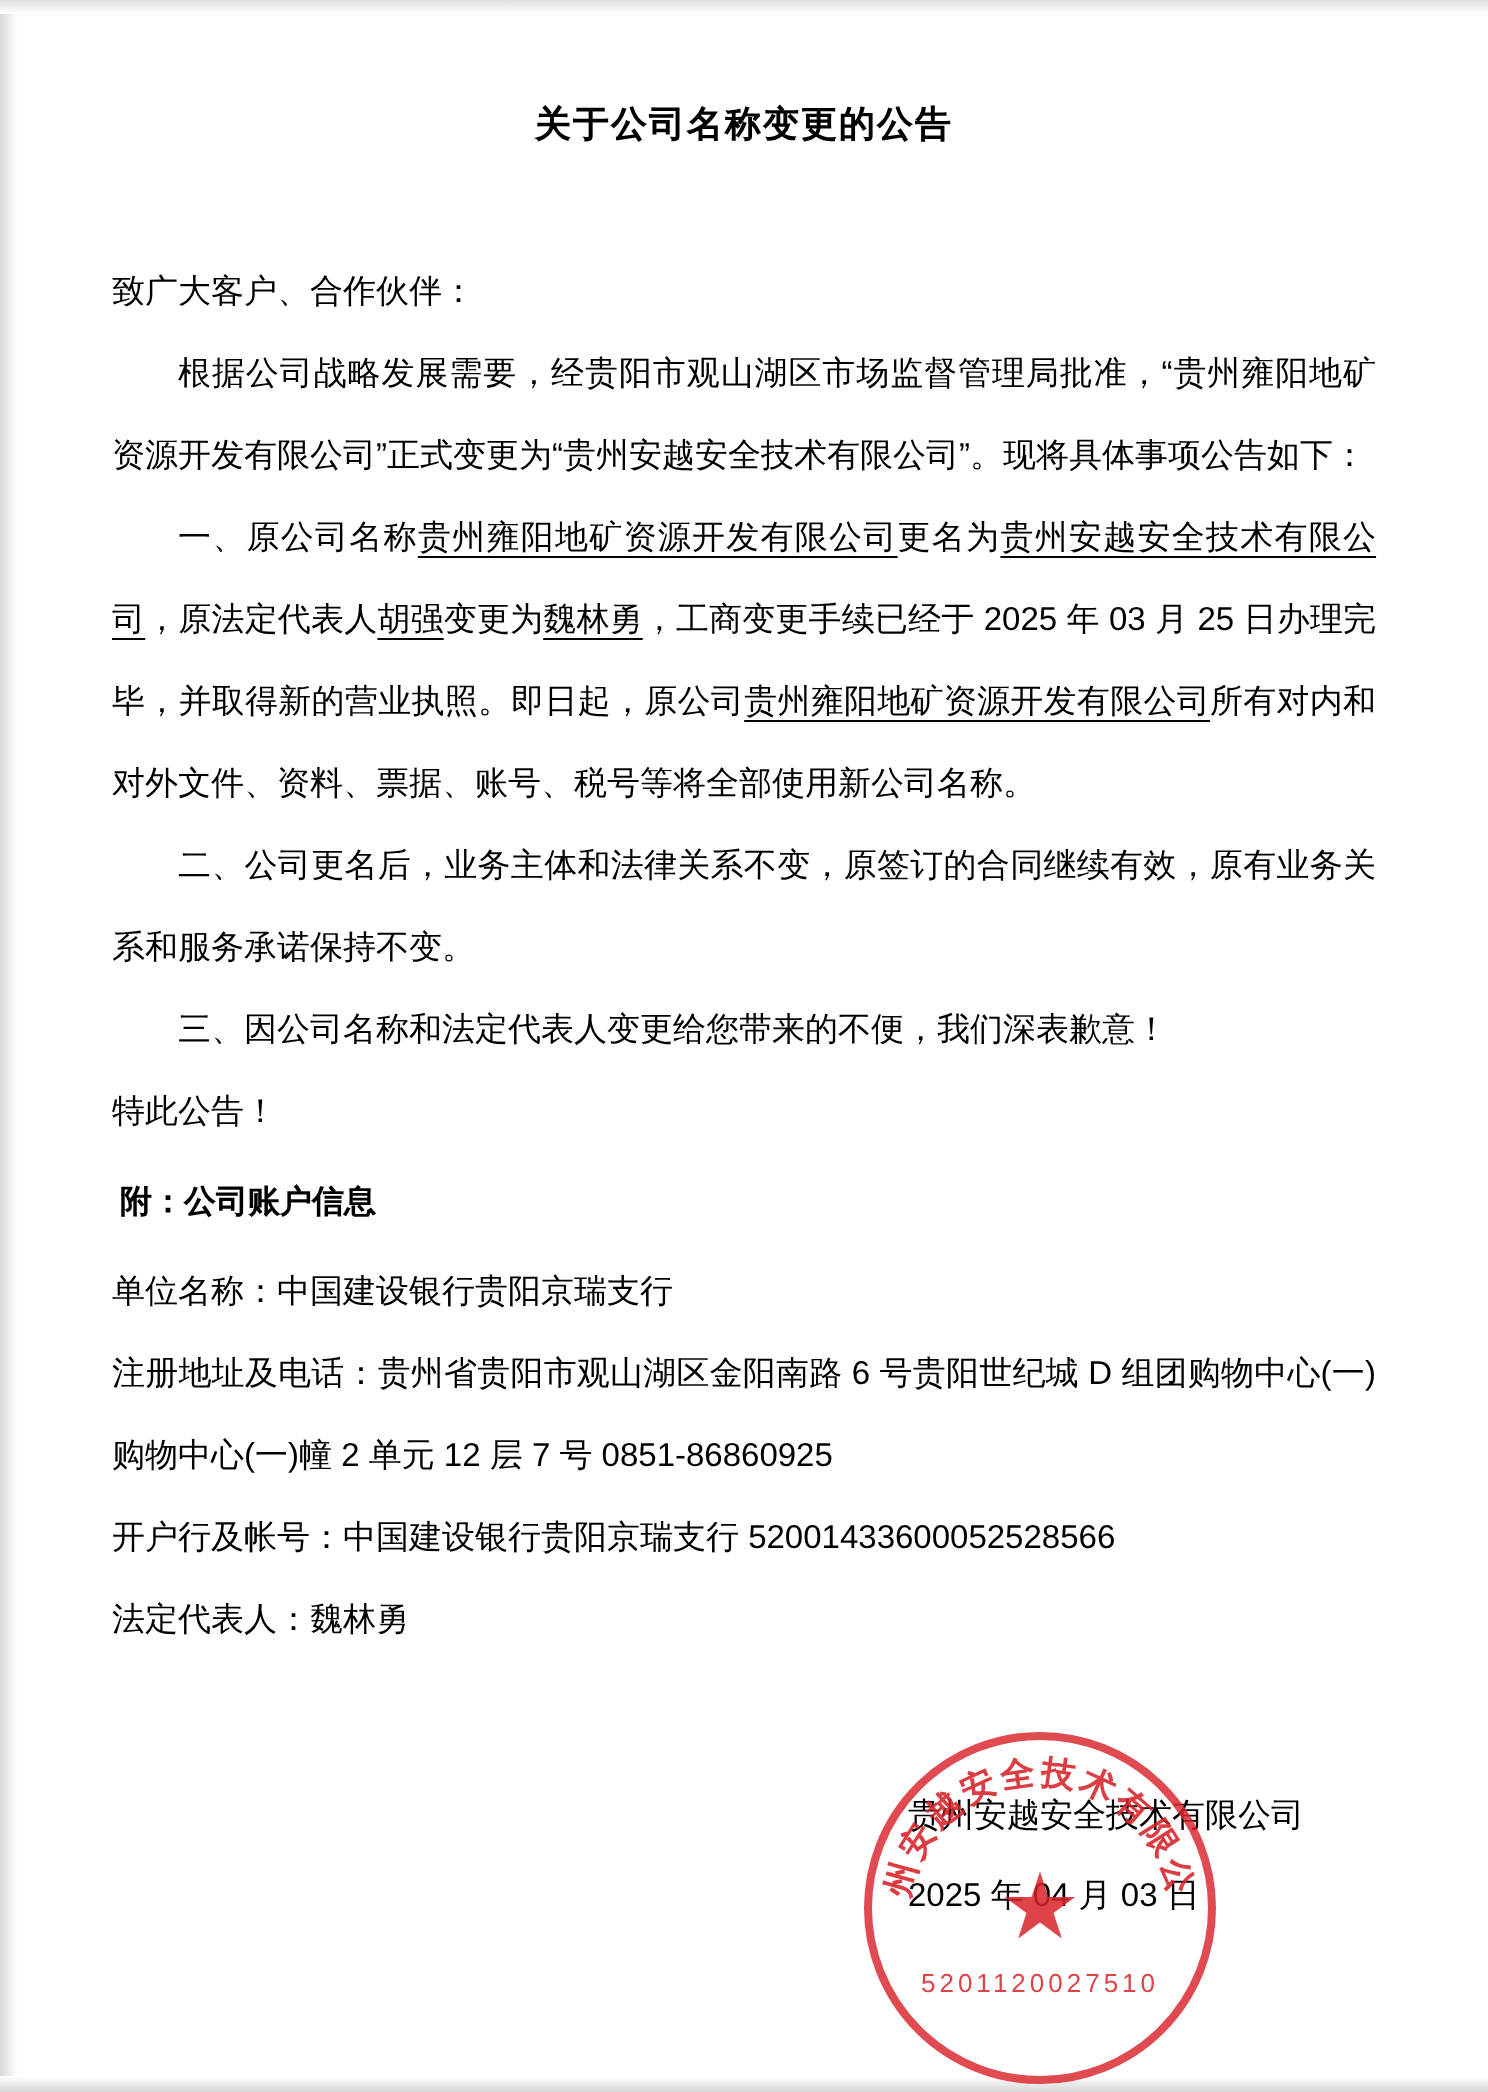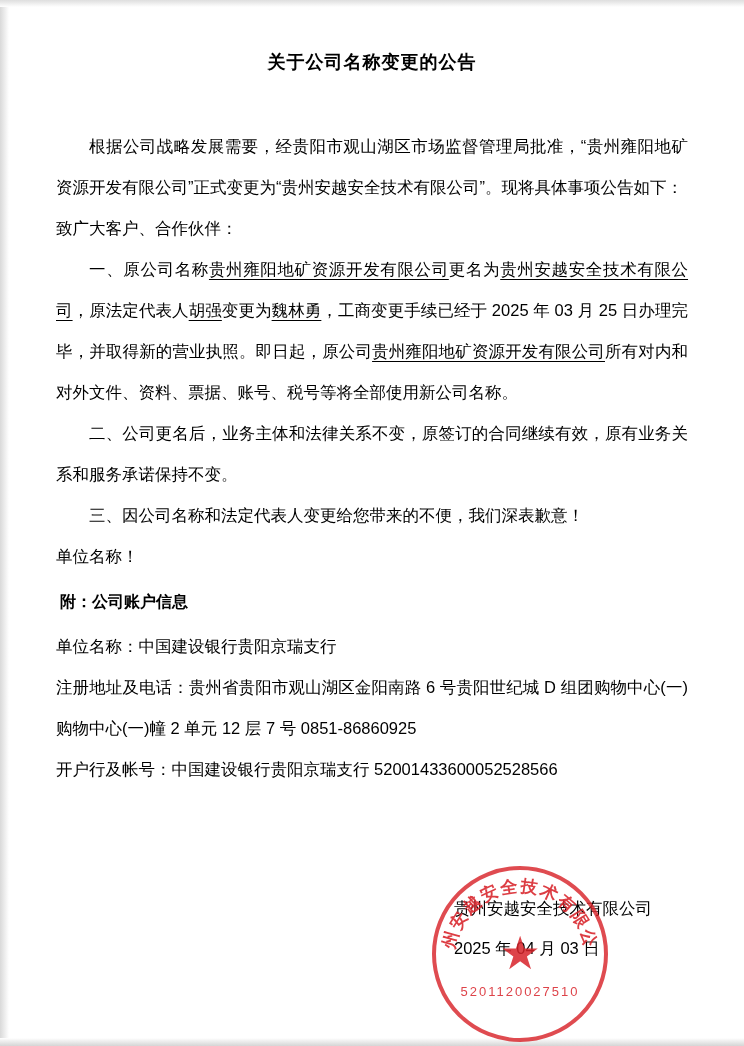--- a/index.html
+++ b/index.html
@@ -154,37 +154,38 @@
 <div class="page">
 
   <div class="edge-shadow-left"></div>
   <div class="edge-shadow-top"></div>
   <div class="edge-shadow-bottom"></div>
 
   <h1 class="doc-title">关于公司名称变更的公告</h1>
 
   <div class="body-block">
 
+    <p class="para">致广大客户、合作伙伴：</p>
+
     <p class="para indent">根据公司战略发展需要，经贵阳市观山湖区市场监督管理局批准，“贵州雍阳地矿资源开发有限公司”正式变更为“贵州安越安全技术有限公司”。现将具体事项公告如下：</p>
 
-    <p class="para">致广大客户、合作伙伴：</p>
-
     <p class="para indent"><span>一、原公司名称</span><span class="u">贵州雍阳地矿资源开发有限公司</span><span>更名为</span><span class="u">贵州安越安全技术有限公司</span><span>，原法定代表人</span><span class="u">胡强</span><span>变更为</span><span class="u">魏林勇</span><span>，工商变更手续已经于 2025 年 03 月 25 日办理完毕，并取得新的营业执照。即日起，原公司</span><span class="u">贵州雍阳地矿资源开发有限公司</span><span>所有对内和对外文件、资料、票据、账号、税号等将全部使用新公司名称。</span></p>
 
     <p class="para indent">二、公司更名后，业务主体和法律关系不变，原签订的合同继续有效，原有业务关系和服务承诺保持不变。</p>
 
     <p class="para indent">三、因公司名称和法定代表人变更给您带来的不便，我们深表歉意！</p>
 
-    <p class="para">单位名称！</p>
+    <p class="para">特此公告！</p>
 
     <p class="attach-title">附：公司账户信息</p>
 
     <p class="info-line para">单位名称：中国建设银行贵阳京瑞支行</p>
     <p class="info-line para">注册地址及电话：贵州省贵阳市观山湖区金阳南路 6 号贵阳世纪城 D 组团购物中心(一)购物中心(一)幢 2 单元 12 层 7 号 0851-86860925</p>
     <p class="info-line para">开户行及帐号：中国建设银行贵阳京瑞支行 52001433600052528566</p>
+    <p class="info-line para">法定代表人：魏林勇</p>
 
   </div>
 
   <div class="sign-block">
     <p class="sign-line">贵州安越安全技术有限公司</p>
     <p class="sign-line">2025 年 04 月 03 日</p>
   </div>
 
   <div class="seal">
     <div class="seal-ring"></div>

